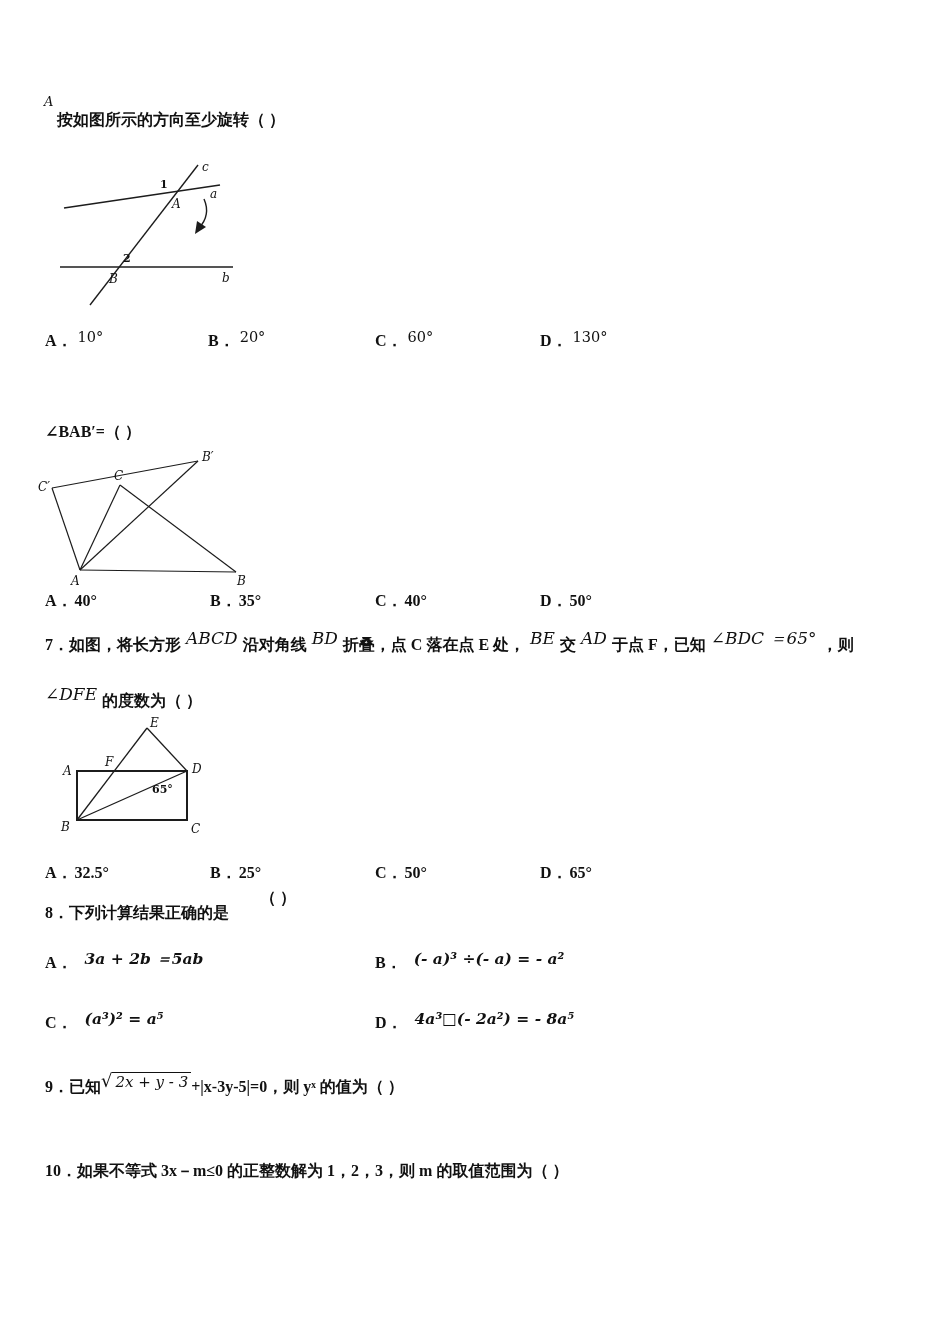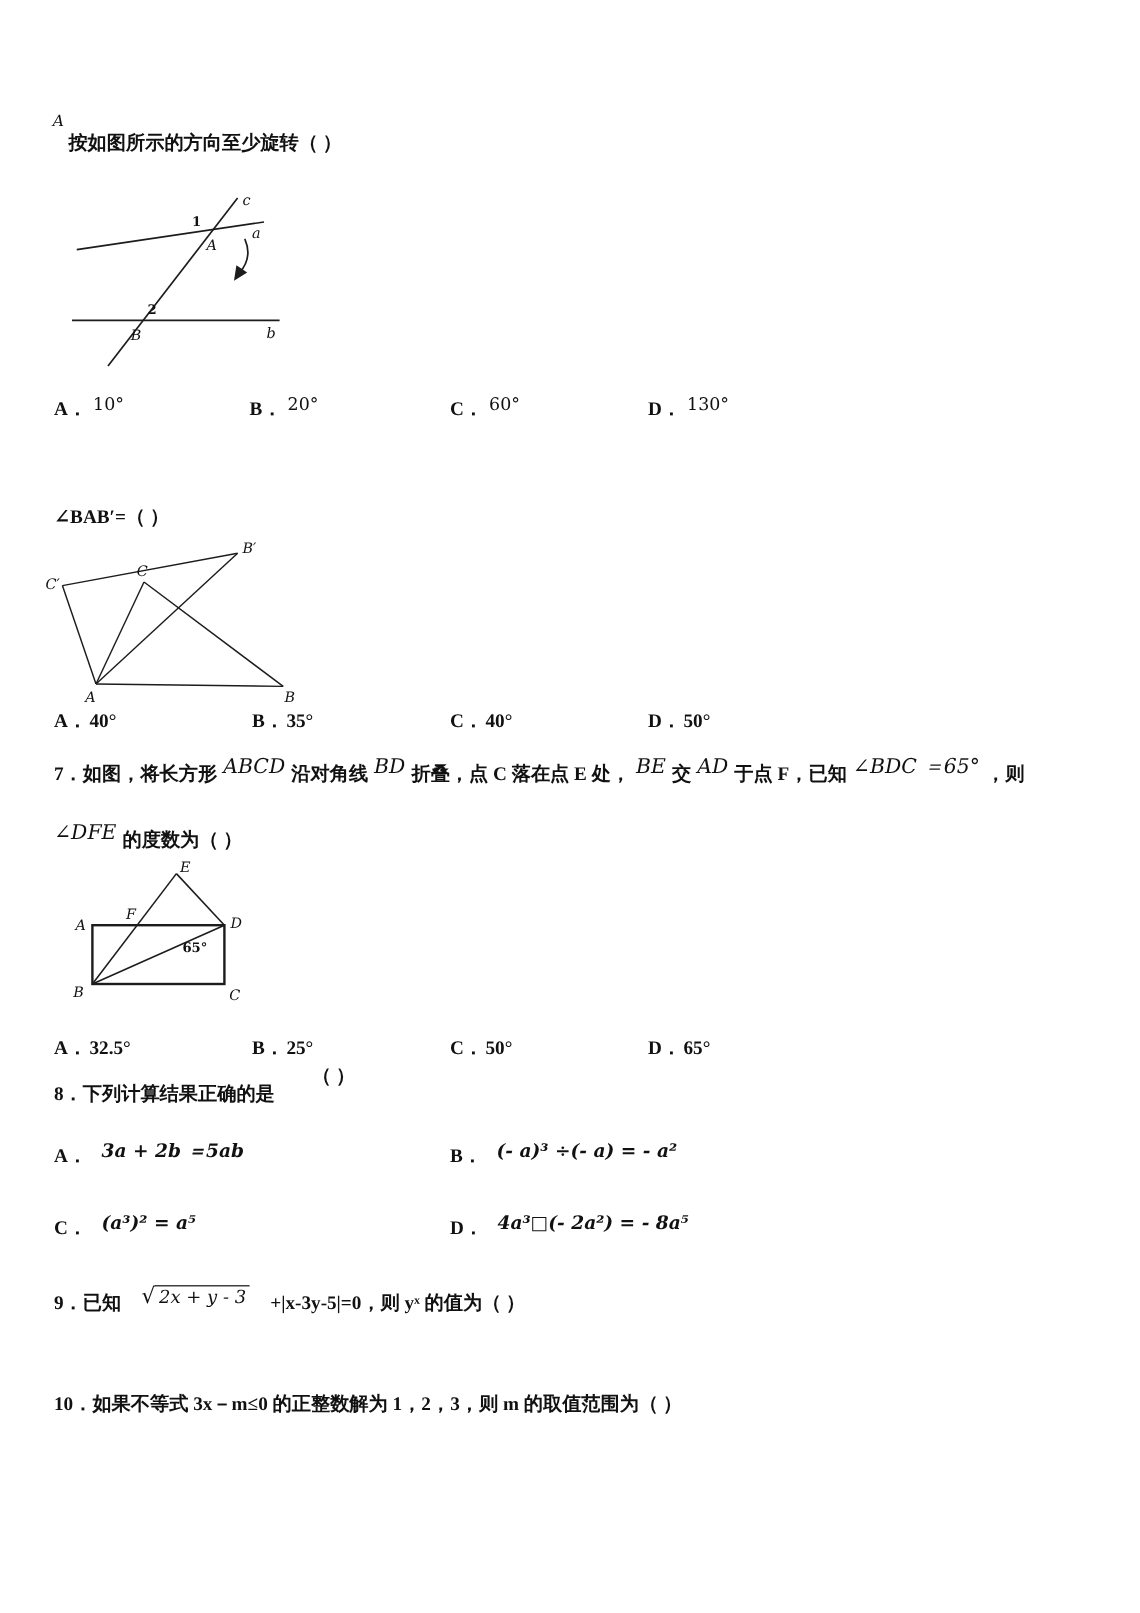--- a/index.html
+++ b/index.html
@@ -13,21 +13,21 @@
   .opt-row { position:absolute; left:0; width:950px; height:26px; }
   .opt { position:absolute; top:0; white-space:nowrap; }
   .opt-label { font-weight:700; font-size:16px; }
   .opt-val-bold { font-weight:700; font-size:16px; margin-left:2px; }
   .eqval { font-size:14.5px; font-weight:400; position:relative; top:-4px; margin-left:5px;
            font-family:"DejaVu Serif","DejaVu Sans",serif; }
   .qmath { font-style:italic; font-weight:400; font-size:17px; position:relative; top:-6px;
            margin:0 5px; font-family:"DejaVu Serif","DejaVu Sans",serif; }
   .math8 { font-style:italic; font-weight:700; font-size:15.5px; position:relative; top:-4px;
            margin-left:12px; font-family:"DejaVu Serif","DejaVu Sans",serif; }
-  .sqrt { position:relative; top:-5px; font-style:italic; font-size:15px; margin:0 17px;
+  .sqrt { position:relative; top:-5px; font-style:italic; font-size:15px; margin:0 0;
           font-family:"DejaVu Serif","DejaVu Sans",serif; white-space:nowrap; }
   .sqrt-sign { font-style:normal; font-size:18px; }
   .sqrt-body { border-top:1.2px solid #111; padding:0 3px; }
   svg .figlbl text { font-family:"DejaVu Serif","DejaVu Sans",serif; font-style:italic;
                      font-size:12px; fill:#111; }
   svg .figlbl text.upright { font-style:normal; font-weight:700; font-size:11px; }
 </style>
 </head>
 <body>
 

